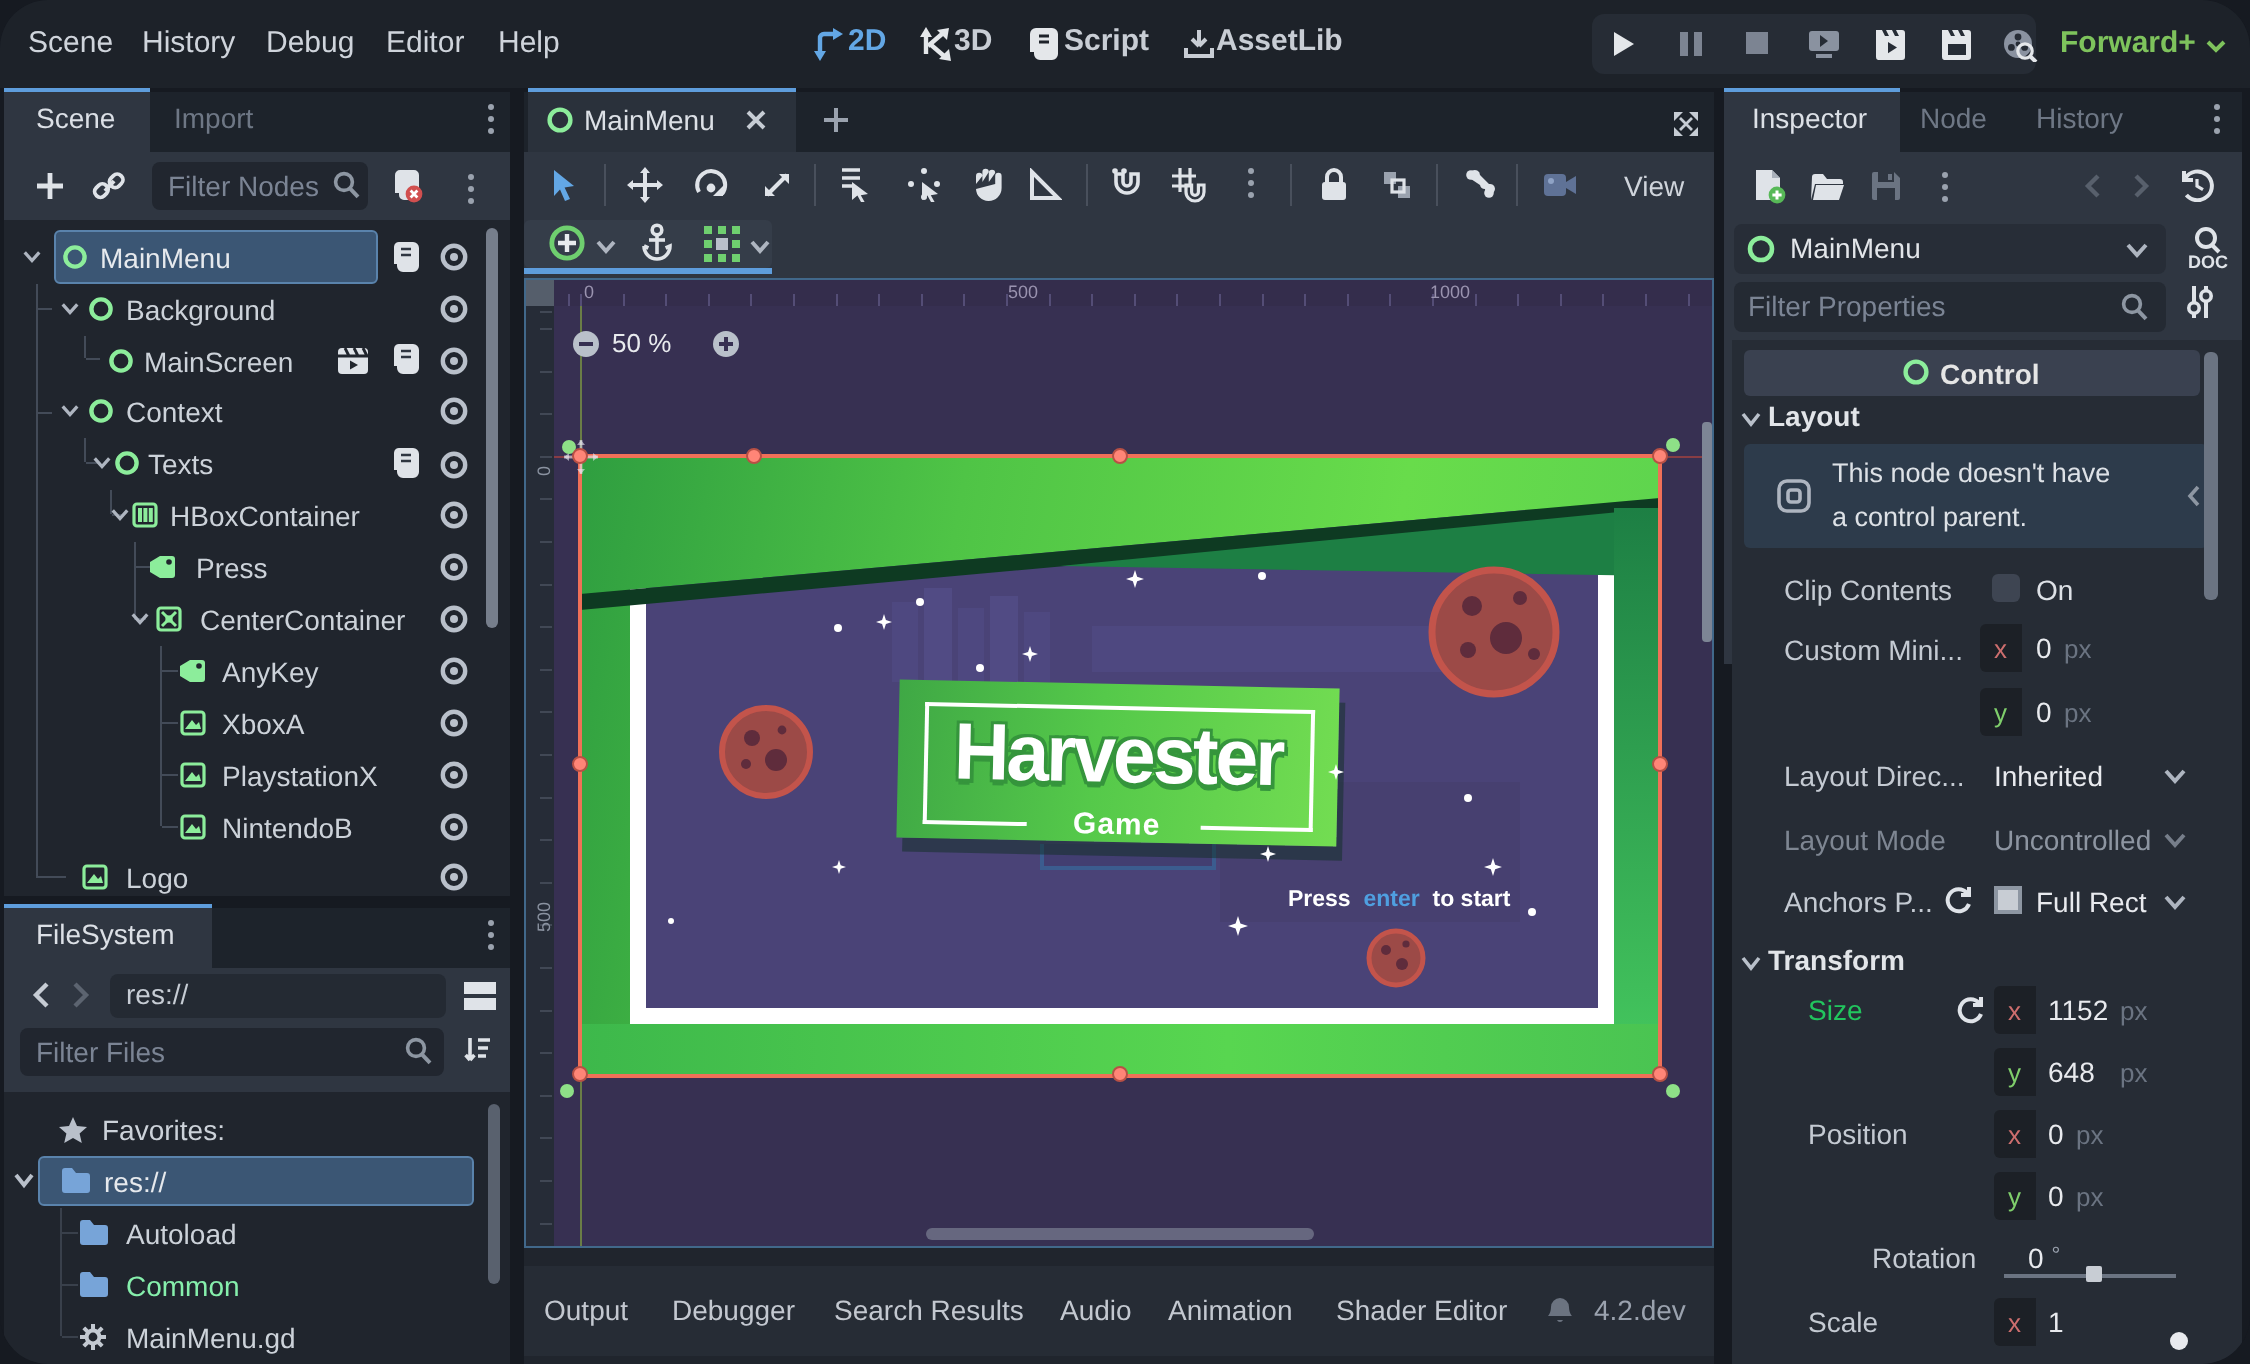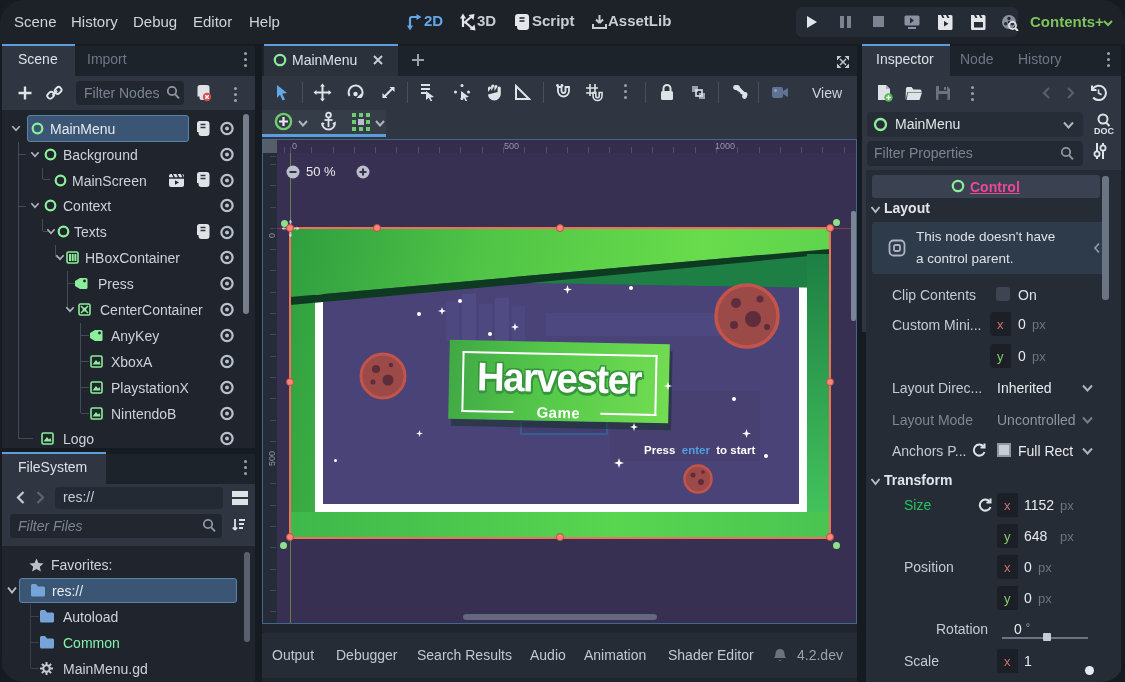--- a/index.html
+++ b/index.html
@@ -85,21 +85,21 @@
     <circle cx="8" cy="8" r="7" fill="#8a92a0"></circle>
     <g fill="#262c35">
         <circle cx="8" cy="4.5" r="1.7"></circle>
         <circle cx="4.7" cy="9.7" r="1.7"></circle>
         <circle cx="11.3" cy="9.7" r="1.7"></circle>
         <circle cx="8" cy="8" r="1.2"></circle>
       </g>
     <circle cx="11.5" cy="11.5" r="3.6" fill="none" stroke="#e4e7ea" stroke-width="1.6"></circle>
     <path d="M14 14 L17 17" stroke="#e4e7ea" stroke-width="2"></path>
   </svg>
-  <div class="txt" style="left:1030px;top:13px;font-size:15px;font-weight:bold;color:#7ec35c;">Contents+</div>
+  <div class="txt" style="left:1030px;top:13px;font-size:15px;font-weight:bold;color:#7ec35c;">Forward+</div>
   <svg class="abs" style="left:1101px;top:17px;" width="14" height="12" viewBox="0 0 14 12">
       <path d="M3 4 L7 8 L11 4" stroke="#7ec35c" stroke-width="2" fill="none"></path>
     </svg>
 
   <div class="tabbar" style="left:2px;top:46px;width:253px;height:30px;"></div>
   <div class="tab-active" style="left:2px;top:44px;width:73px;height:32px;box-sizing:border-box;"></div>
   <div class="txt" style="left:18px;top:51px;font-size:14px;color:#dce0e6;">Scene</div>
   <div class="txt" style="left:87px;top:51px;font-size:14px;color:#6e7785;">Import</div>
   <div class="vdots" style="left:244px;top:52px;">
       <i></i>
@@ -337,21 +337,21 @@
   <svg class="abs" style="left:35px;top:490px;" width="11" height="15" viewBox="0 0 11 15">
       <path d="M2.5 2 L8 7.5 L2.5 13" stroke="#5c6470" stroke-width="2.2" fill="none"></path>
     </svg>
   <div class="input" style="left:55px;top:487px;width:168px;height:22px;background:#242a33;"></div>
   <div class="txt" style="left:63px;top:489px;font-size:14px;color:#c6ccd4;">res://</div>
   <svg class="abs" style="left:231px;top:490px;" width="18" height="16" viewBox="0 0 18 16">
       <rect x="1" y="1" width="16" height="6" fill="#dfe3e8"></rect>
       <rect x="1" y="9" width="16" height="6" fill="#dfe3e8"></rect>
     </svg>
   <div class="input" style="left:10px;top:514px;width:212px;height:24px;"></div>
-  <div class="txt" style="left:18px;top:518px;font-size:14px;color:#7b8494;font-style:italic;">Filter Files</div>
+  <div class="txt" style="left:18px;top:518px;font-size:14px;color:#7b8494;">Filter Files</div>
   <svg class="abs" style="left:202px;top:518px;" width="14" height="15" viewBox="0 0 14 15">
       <circle cx="6" cy="6" r="4.2" fill="none" stroke="#8d96a2" stroke-width="1.8"></circle>
       <path d="M9.2 9.4 L13 13.4" stroke="#8d96a2" stroke-width="2"></path>
     </svg>
   <svg class="abs" style="left:231px;top:517px;" width="15" height="16" viewBox="0 0 15 16">
     <path d="M4 2 v11 M4 13 L1.8 10.5 M4 13 L6.2 10.5" stroke="#dfe3e8" stroke-width="1.8" fill="none"></path>
     <path d="M8 3 h6 M8 7 h5 M8 11 h4" stroke="#dfe3e8" stroke-width="1.8"></path>
   </svg>
 
   <div class="content" style="left:2px;top:546px;width:253px;height:136px;"></div>
@@ -735,21 +735,21 @@
     <path d="M5 1 v16 M11 1 v16" stroke="#dfe3e8" stroke-width="2"></path>
     <circle cx="5" cy="12" r="2.6" fill="#2f3641" stroke="#dfe3e8" stroke-width="1.8"></circle>
     <circle cx="11" cy="6" r="2.6" fill="#2f3641" stroke="#dfe3e8" stroke-width="1.8"></circle>
   </svg>
   <div id="inspbody">
 
     <div class="abs" style="left:872px;top:175px;width:228px;height:23px;background:#3a4150;border-radius:3px;"></div>
     <svg class="abs" style="left:951px;top:179px;" width="14" height="14" viewBox="0 0 14 14">
         <circle cx="7" cy="7" r="5.2" fill="none" stroke="#8ced9b" stroke-width="2.2"></circle>
       </svg>
-    <div class="txt" style="left:970px;top:179px;font-size:14px;font-weight:bold;color:#ec4899;text-decoration:underline;">Control</div>
+    <div class="txt" style="left:970px;top:179px;font-size:14px;font-weight:bold;color:#e5e5e5;">Control</div>
 
     <svg class="abs" style="left:870px;top:205px;" width="11" height="9" viewBox="0 0 11 9">
         <path d="M1.5 2 L5.5 7 L9.5 2" stroke="#b9c0ca" stroke-width="1.8" fill="none"></path>
       </svg>
     <div class="txt" style="left:884px;top:200px;font-size:14px;font-weight:bold;color:#e2e5e9;">Layout</div>
 
     <div class="abs" style="left:872px;top:222px;width:232px;height:52px;background:#2d3b4b;border-radius:3px;"></div>
     <svg class="abs" style="left:888px;top:239px;" width="18" height="18" viewBox="0 0 18 18">
       <rect x="1.5" y="1.5" width="15" height="15" rx="4" fill="none" stroke="#aeb5c0" stroke-width="1.8"></rect>
       <rect x="6" y="6" width="6" height="6" rx="1.5" fill="none" stroke="#aeb5c0" stroke-width="1.8"></rect>

